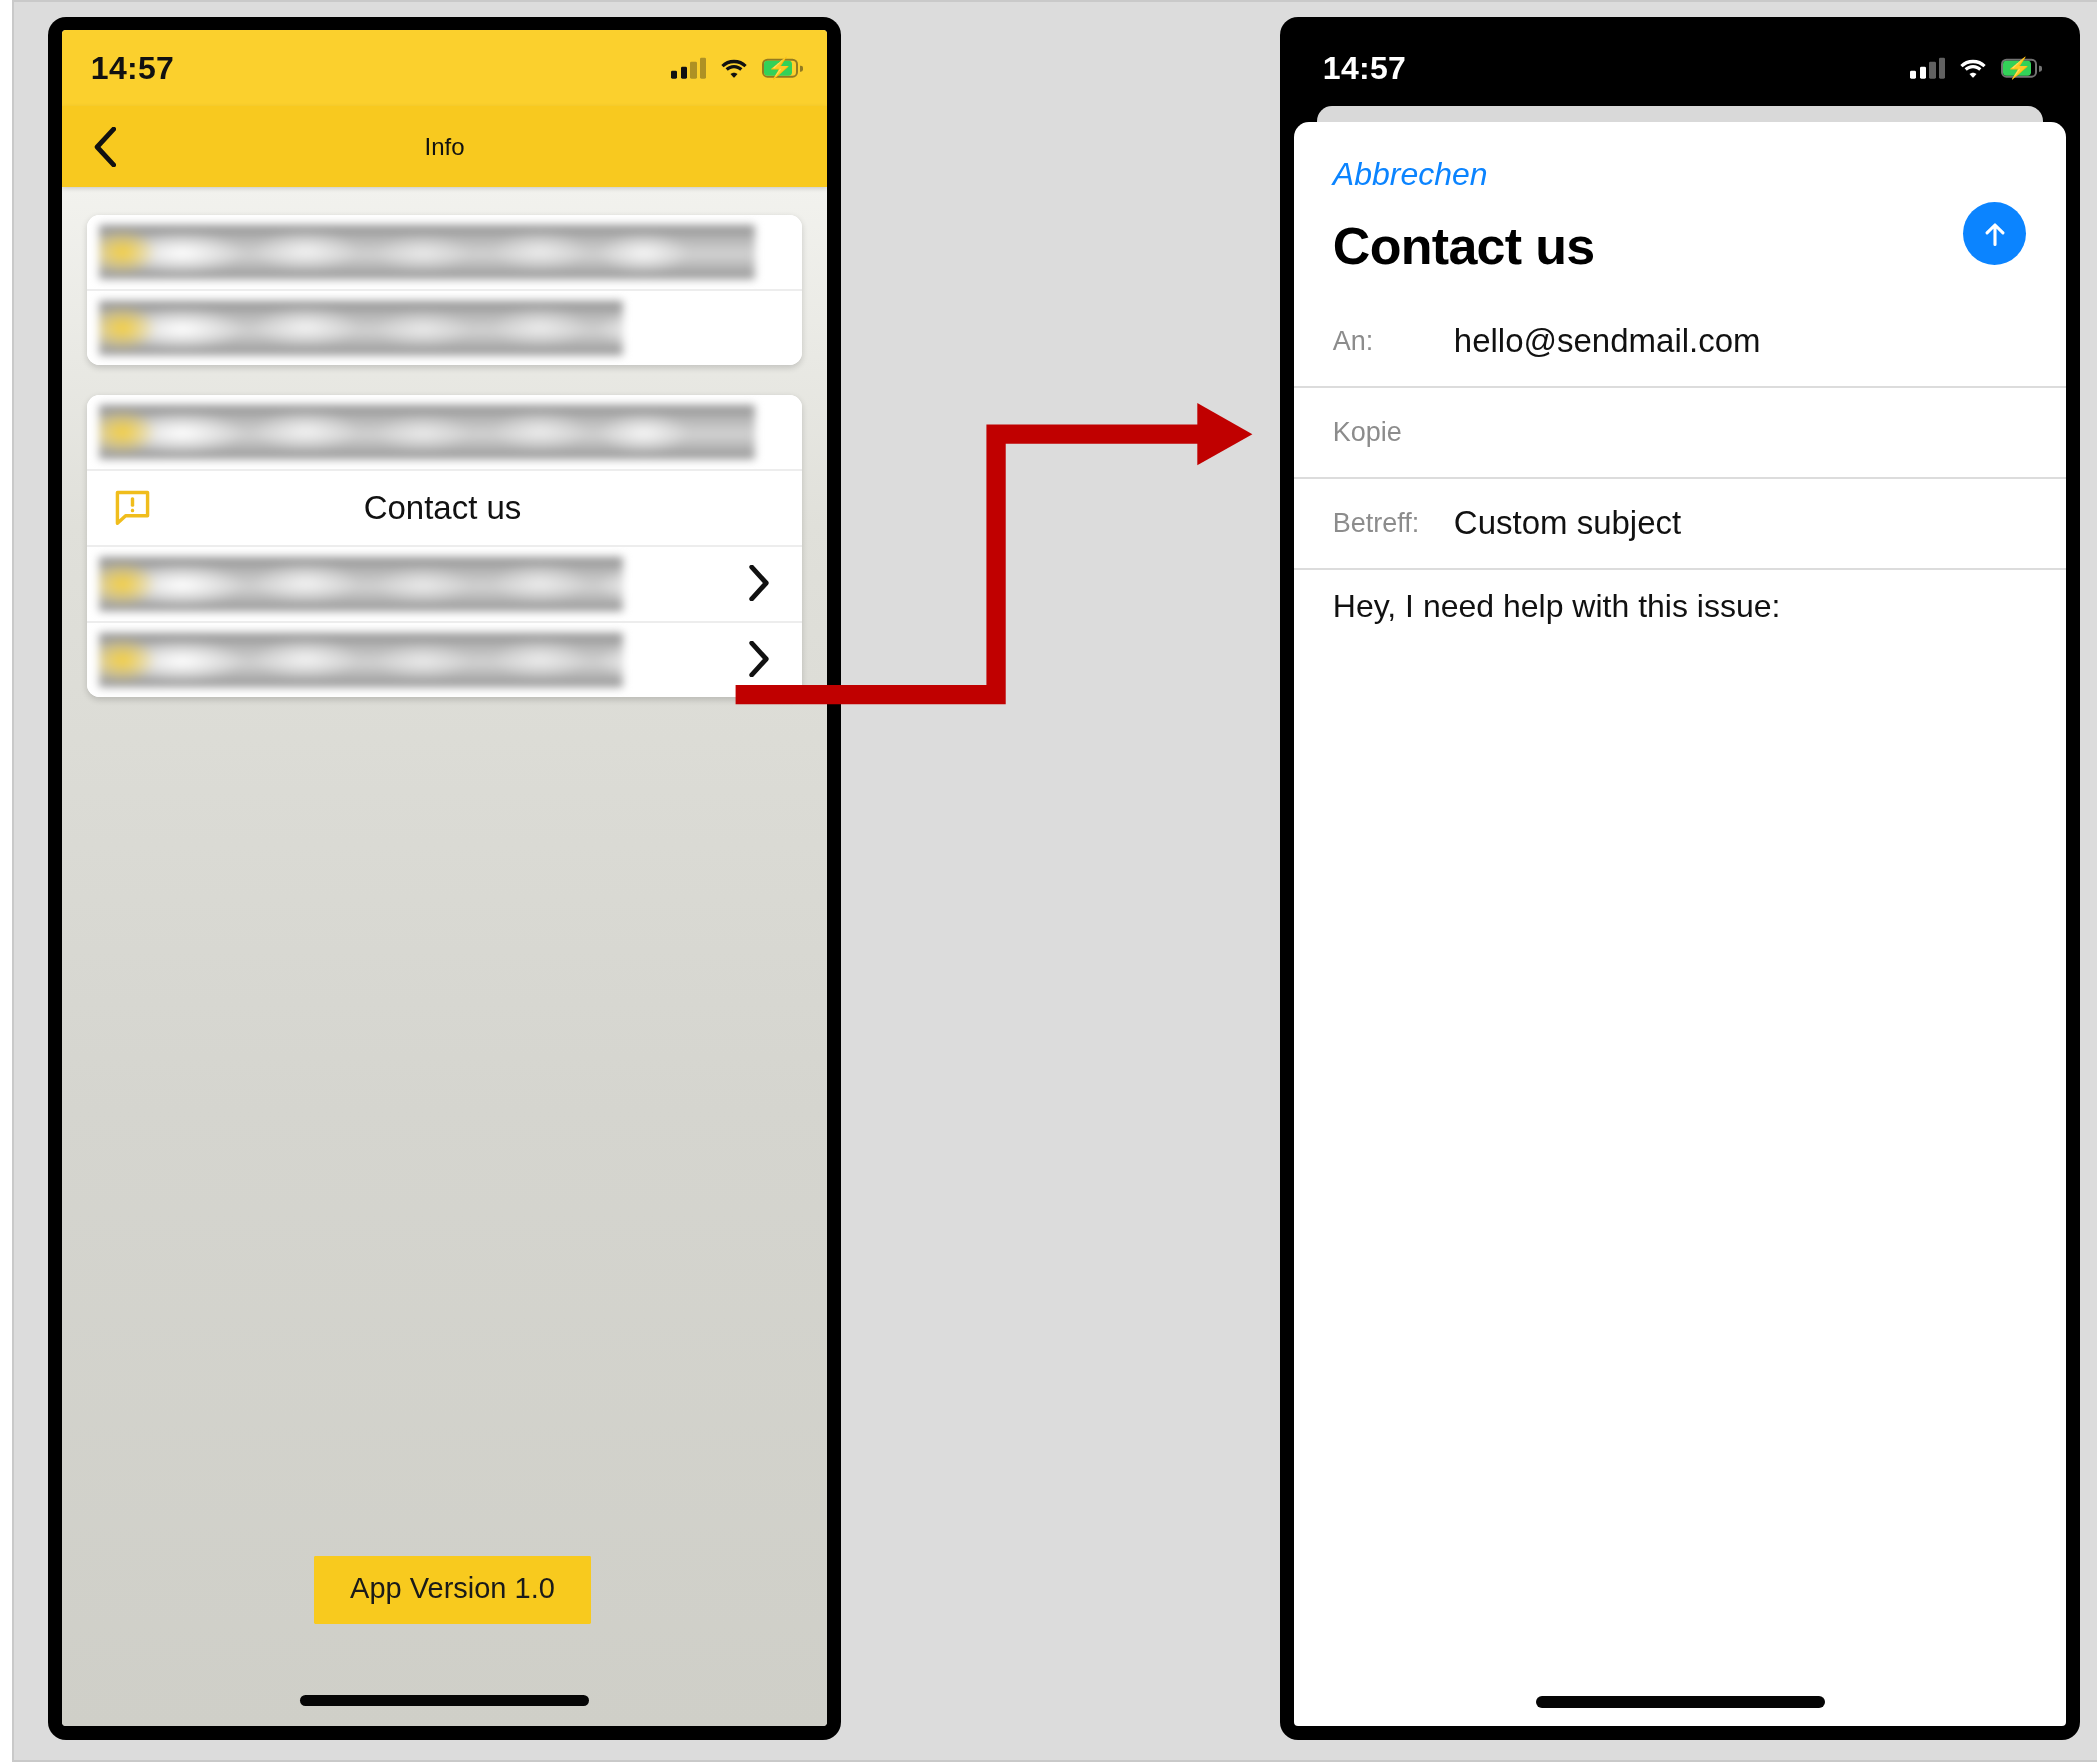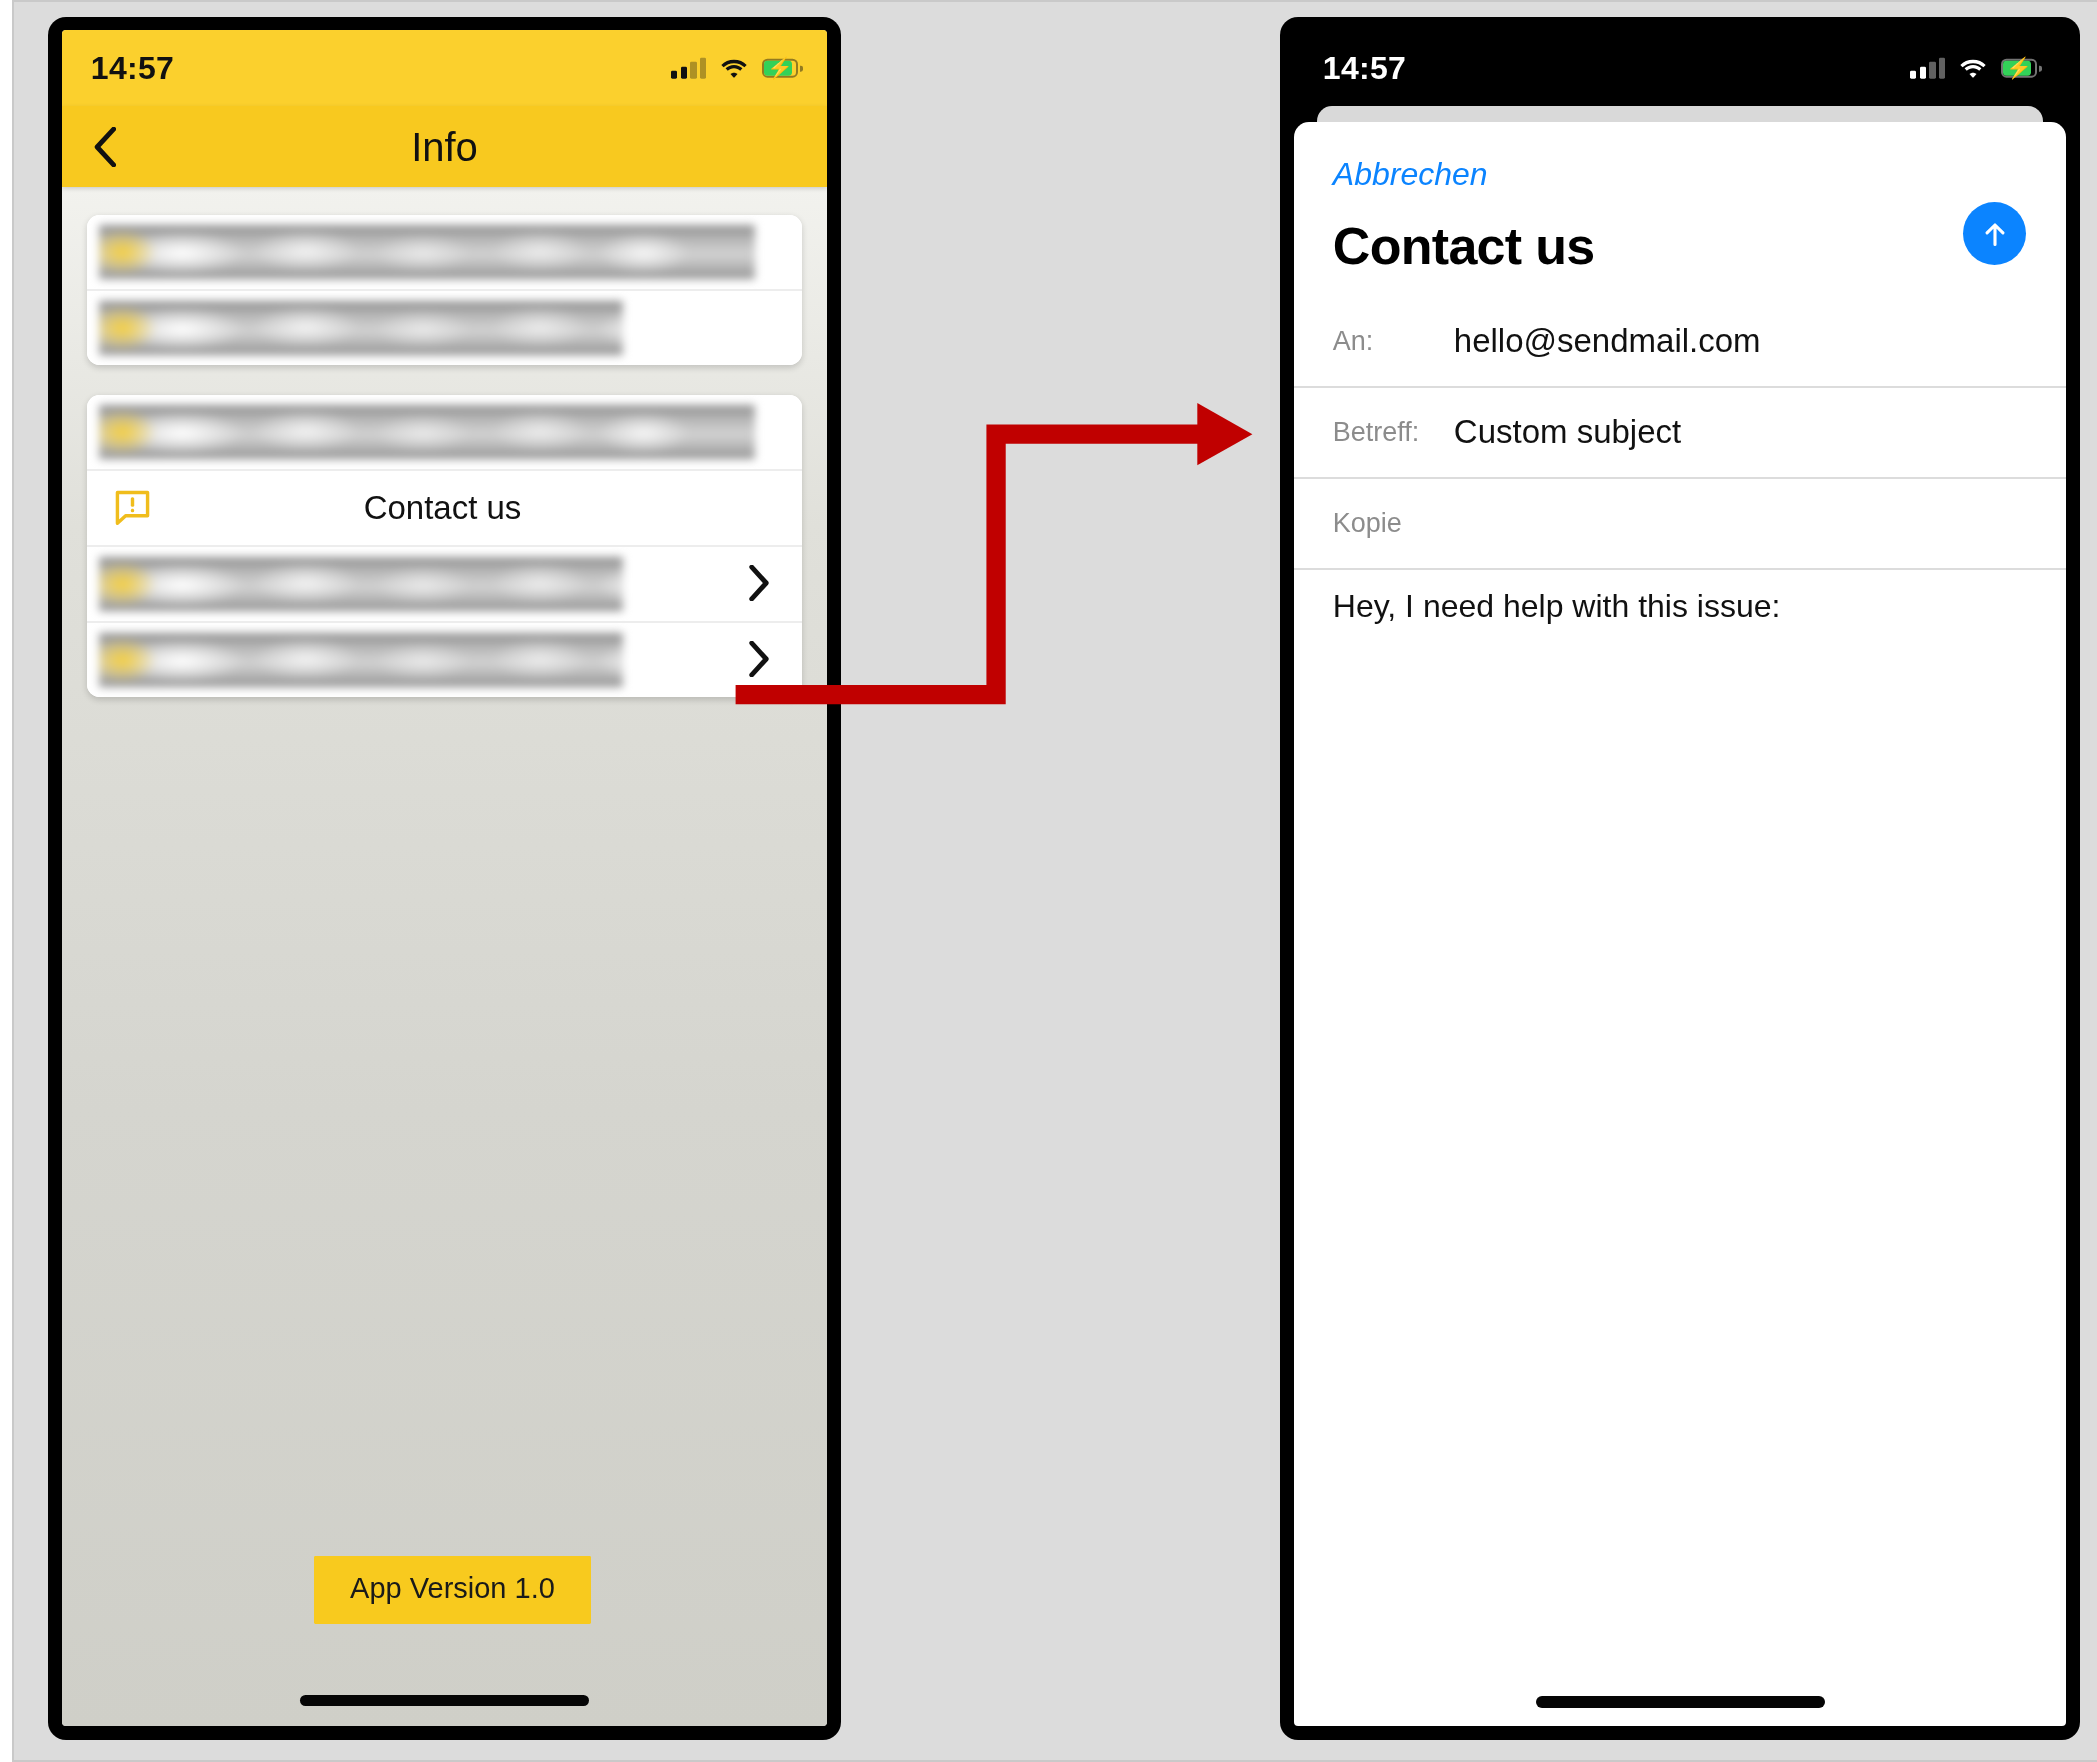--- a/index.html
+++ b/index.html
@@ -128,21 +128,21 @@
   .nav-back {
     position:absolute; left:20.7px; top:50%;
     transform: translateY(-50%);
     width: 44px; height: 44px;
     display:flex; align-items:center; justify-content:center;
   }
   .nav-title {
     position:absolute; left:0; right:0; top:50%;
     transform: translateY(-50%);
     text-align:center;
-    font-size: 40px;
+    font-size: 24px;
     color:#111;
     font-weight: 500;
   }
 
   .list-area {
     flex: 1;
     background: linear-gradient(180deg,#f2f2ee 0%,#e0e0da 22%,#d5d5cf 60%,#cfcfc8 100%);
     position: relative;
     padding: 0 25px;
     overflow:hidden;
@@ -463,27 +463,27 @@
             </svg>
           </div>
         </div>
 
         <div class="mail-field">
           <span class="mf-label">An:</span>
           <span class="mf-value">hello@sendmail.com</span>
         </div>
 
         <div class="mail-field">
+          <span class="mf-label">Kopie</span>
+          <span class="mf-value"></span>
+        </div>
+
+        <div class="mail-field">
           <span class="mf-label">Betreff:</span>
           <span class="mf-value">Custom subject</span>
-        </div>
-
-        <div class="mail-field">
-          <span class="mf-label">Kopie</span>
-          <span class="mf-value"></span>
         </div>
 
         <div class="mail-body">Hey, I need help with this issue:</div>
 
         <div class="home-bar-wrap-right">
           <div class="home-bar"></div>
         </div>
       </div>
     </div>
   </div>

